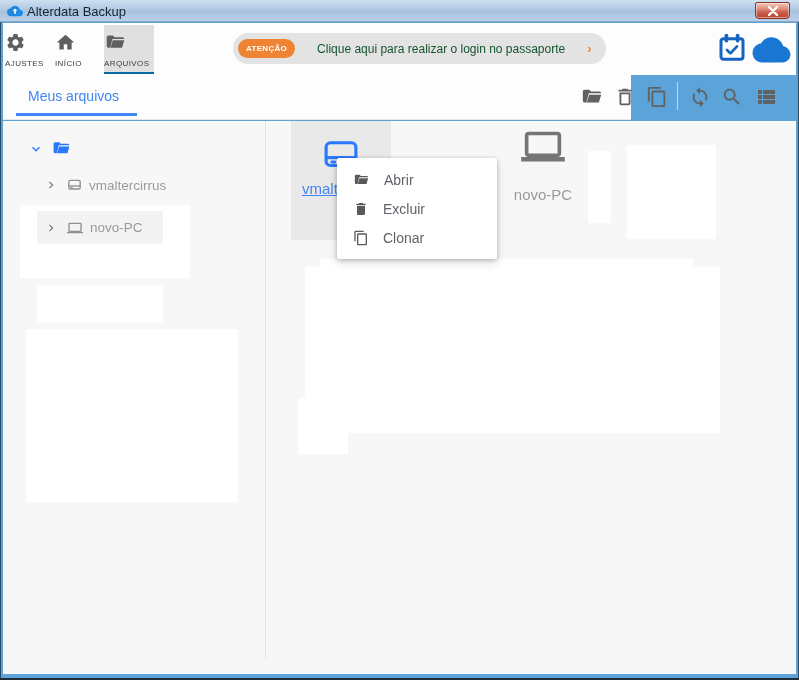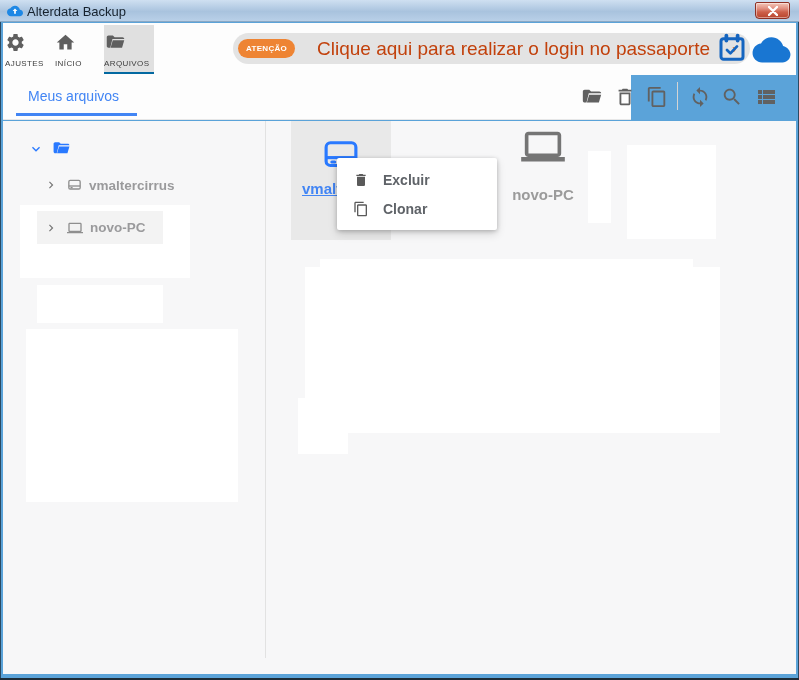--- a/index.html
+++ b/index.html
@@ -24,36 +24,36 @@
   .toolbar { position:absolute; top:23px; left:3px; width:793px; height:52px; background:#fdfdfd; }
   .nav-item { position:absolute; top:2px; height:49px; width:46px; text-align:left; cursor:pointer; }
   .nav-item.selected { background:#e0e0e0; border-bottom:2px solid #0369a1; }
   .nav-item svg { margin-top:7px; }
   .nav-label { display:block; font-size:8px; letter-spacing:.4px; color:#3d3d3d; margin-top:2px; }
 
   .banner { position:absolute; left:230px; top:10px; height:31px; padding:0 14px 0 5px;
             background:#e3e3e3; border-radius:16px; display:flex; align-items:center; gap:22px; cursor:pointer; }
   .badge { background:#ee8433; color:#fff; font-size:8px; font-weight:bold; letter-spacing:.3px;
            border-radius:11px; padding:5px 8px; }
-  .banner-text { font-size:19px; color:#c2410c; }
+  .banner-text { font-size:12px; color:#14532d; }
   .banner-chevron { color:#ee8433; font-size:13px; font-weight:bold; }
 
   .hdr-btn { position:absolute; cursor:pointer; }
 
   
   .tabbar { position:absolute; top:75px; left:3px; width:628px; height:45px; background:#fdfdfd;
             border-bottom:1px solid #e7e7e7; }
   .tab { position:absolute; left:25px; top:13px; font-size:14px; color:#4285f4; cursor:pointer; }
   .tab-underline { position:absolute; left:13px; top:38px; width:121px; height:3px; background:#4285f4; }
   .icon-btn { position:absolute; top:9px; width:26px; height:26px; display:flex; align-items:center;
               justify-content:center; cursor:pointer; }
   .v-divider { position:absolute; left:674px; top:7px; width:1px; height:28px; background:#d4d4d4; }
 
   
-  .content { position:absolute; top:121px; left:3px; width:793px; height:553px; background:#f7f7f8;font-weight:bold; }
+  .content { position:absolute; top:121px; left:3px; width:793px; height:553px; background:#f7f7f8; }
   .pane-divider { position:absolute; left:262px; top:0; width:1px; height:537px; background:#e2e2e2; }
 
   .tree-row { position:absolute; display:flex; align-items:center; cursor:pointer; }
   .tree-label { font-size:13.5px; color:#9a9a9c; margin-left:6px; }
 
   .redact { position:absolute; background:#ffffff; }
 
   .file-tile { position:absolute; cursor:pointer; text-align:center; }
   .file-tile.selected { background:#e9e9e9; }
   .file-label { font-size:15px; display:block; white-space:nowrap; overflow:hidden; }
@@ -223,20 +223,27 @@
       <span class="file-label plain" style="margin-top:14px; text-align:center">novo-PC</span>
     </div>
 
     <div class="redact" style="left:585px; top:30px; width:23px; height:72px"></div>
     <div class="redact" style="left:624px; top:24px; width:89px; height:94px"></div>
     <div class="redact" style="left:317px; top:138px; width:373px; height:9px"></div>
     <div class="redact" style="left:302px; top:146px; width:415px; height:166px"></div>
     <div class="redact" style="left:295px; top:277px; width:50px; height:56px"></div>
 
     <div class="ctx-menu">
+      <div class="ctx-item">
+        <svg width="17" height="16" viewBox="0 0 24 24" fill="#5a5a5a">
+          <path d="M2 6c0-1.1.9-2 2-2h5l2 2h9c1.1 0 2 .9 2 2H8.5L6 18H4c-1.1 0-2-.9-2-2V6z"></path>
+          <path d="M8.9 9.5H22L19.5 18H6.4l2.5-8.5z"></path>
+        </svg>
+        <span class="ctx-label">Abrir</span>
+      </div>
       <div class="ctx-item">
         <svg width="16" height="16" viewBox="0 0 24 24" fill="#5a5a5a">
           <path d="M6 19c0 1.1.9 2 2 2h8c1.1 0 2-.9 2-2V7H6v12zM19 4h-3.5l-1-1h-5l-1 1H5v2h14V4z"></path>
         </svg>
         <span class="ctx-label">Excluir</span>
       </div>
       <div class="ctx-item">
         <svg width="16" height="16" viewBox="0 0 24 24" fill="#5a5a5a">
           <path d="M16 1H4c-1.1 0-2 .9-2 2v14h2V3h12V1zm3 4H8c-1.1 0-2 .9-2 2v14c0 1.1.9 2 2 2h11c1.1 0 2-.9 2-2V7c0-1.1-.9-2-2-2zm0 16H8V7h11v14z"></path>
         </svg>

